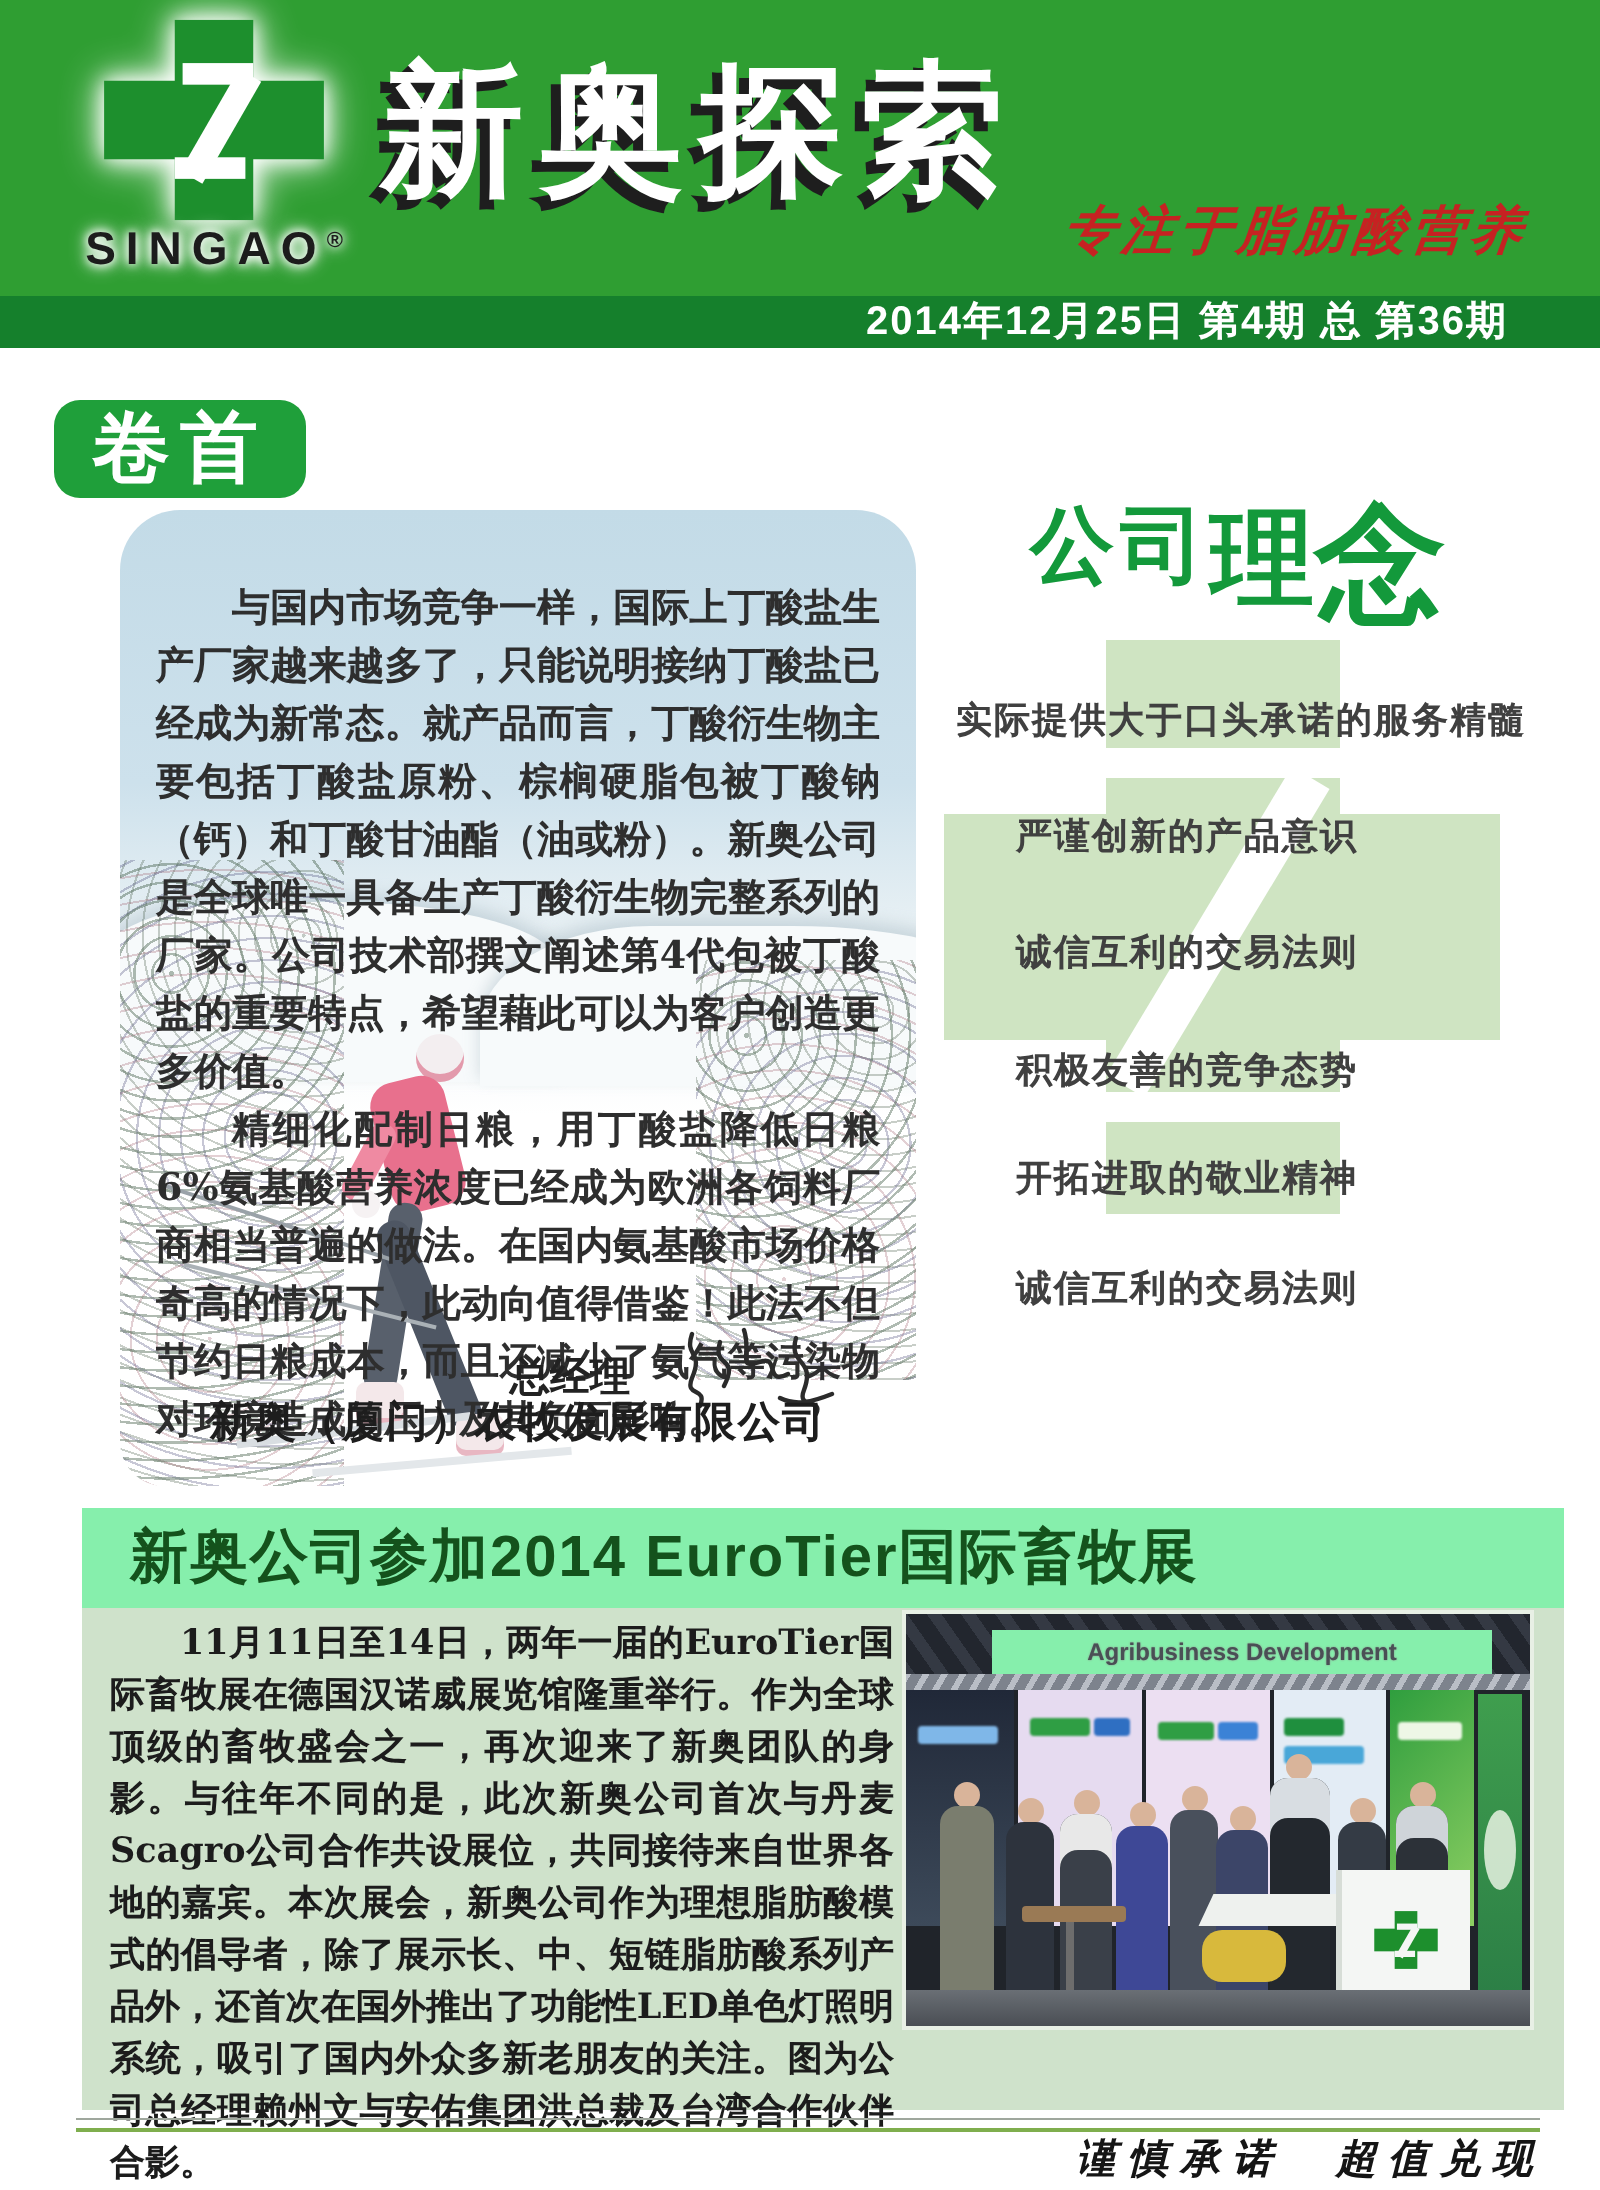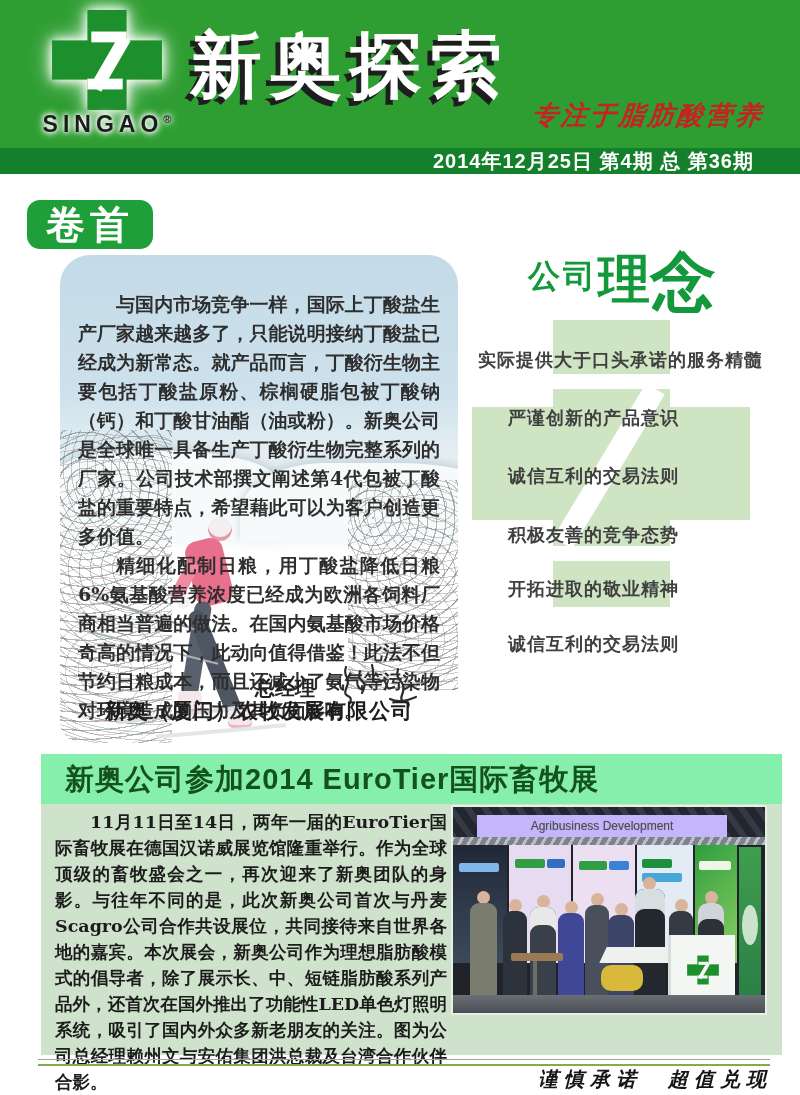--- a/index.html
+++ b/index.html
@@ -49,43 +49,43 @@
         font-weight:bold;font-size:20px;color:#222;}
   #company{left:0;top:442px;width:398px;text-align:center;font-family:"DejaVu Serif",serif;
         font-weight:bold;font-size:21px;color:#1d1d1d;letter-spacing:1px;}
 
   
   .sk{position:absolute;}
 
   
   .wm{background:#cfe4c2;}
   #phi-title{left:515px;top:238px;color:#13993b;font-weight:bold;white-space:nowrap;}
-  #phi-title .t1{font-size:32px;letter-spacing:3px;vertical-align:18px;margin-left:13px;}
+  #phi-title .t1{font-size:42px;letter-spacing:3px;vertical-align:18px;}
   #phi-title .t2{font-size:52px;vertical-align:8px;}
   #phi-title .t3{font-size:66px;}
   .phi-item{position:absolute;font-size:18px;font-weight:bold;color:#404040;
         letter-spacing:1px;white-space:nowrap;}
 
   
   #news-hdr{left:41px;top:754px;width:741px;height:50px;background:#86efac;}
   #news-title{position:absolute;left:24px;top:0;line-height:50px;font-size:29px;
         font-weight:bold;color:#14521c;letter-spacing:1px;}
   #news-panel{left:41px;top:804px;width:741px;height:251px;background:#cfe2cb;}
   #news-body{position:absolute;left:14px;top:5px;width:392px;color:#1c1c1c;
         font-family:"DejaVu Serif",serif;font-size:17.5px;line-height:26px;font-weight:600;}
   #news-body p{margin:0;text-indent:2em;text-align:justify;}
 
   
   #photo{position:absolute;left:412px;top:3px;width:312px;height:206px;background:#20242a;
         outline:2px solid #e8f0e5;overflow:hidden;}
   .ph{position:absolute;}
   #ph-ceiling{left:0;top:0;width:312px;height:34px;background:
       repeating-linear-gradient(55deg,#343943 0 6px,#22262e 6px 14px);}
-  #ph-sign{left:24px;top:8px;width:250px;height:22px;background:#c4b5fd;
-      text-align:center;line-height:22px;font-size:12px;font-weight:normal;color:#4a4f55;
+  #ph-sign{left:43px;top:8px;width:250px;height:22px;background:#86efac;
+      text-align:center;line-height:22px;font-size:12px;font-weight:bold;color:#4a4f55;
       text-shadow:0 0 1px #888;}
   #ph-truss{left:0;top:30px;width:312px;height:8px;background:
       repeating-linear-gradient(-60deg,#b9bec6 0 3px,#7d838d 3px 8px);}
   .banner{position:absolute;top:38px;height:118px;}
   .chip{position:absolute;height:9px;border-radius:2px;filter:blur(.4px);}
   .person{position:absolute;border-radius:9px 9px 0 0;}
   .head{position:absolute;width:13px;height:13px;border-radius:50%;background:#d9b49a;}
   #ph-floor{left:0;top:188px;width:312px;height:18px;
       background:linear-gradient(180deg,#6a6f75,#4a4e54);}
   #ph-counter{left:218px;top:128px;width:64px;height:72px;background:#f4f6f4;

